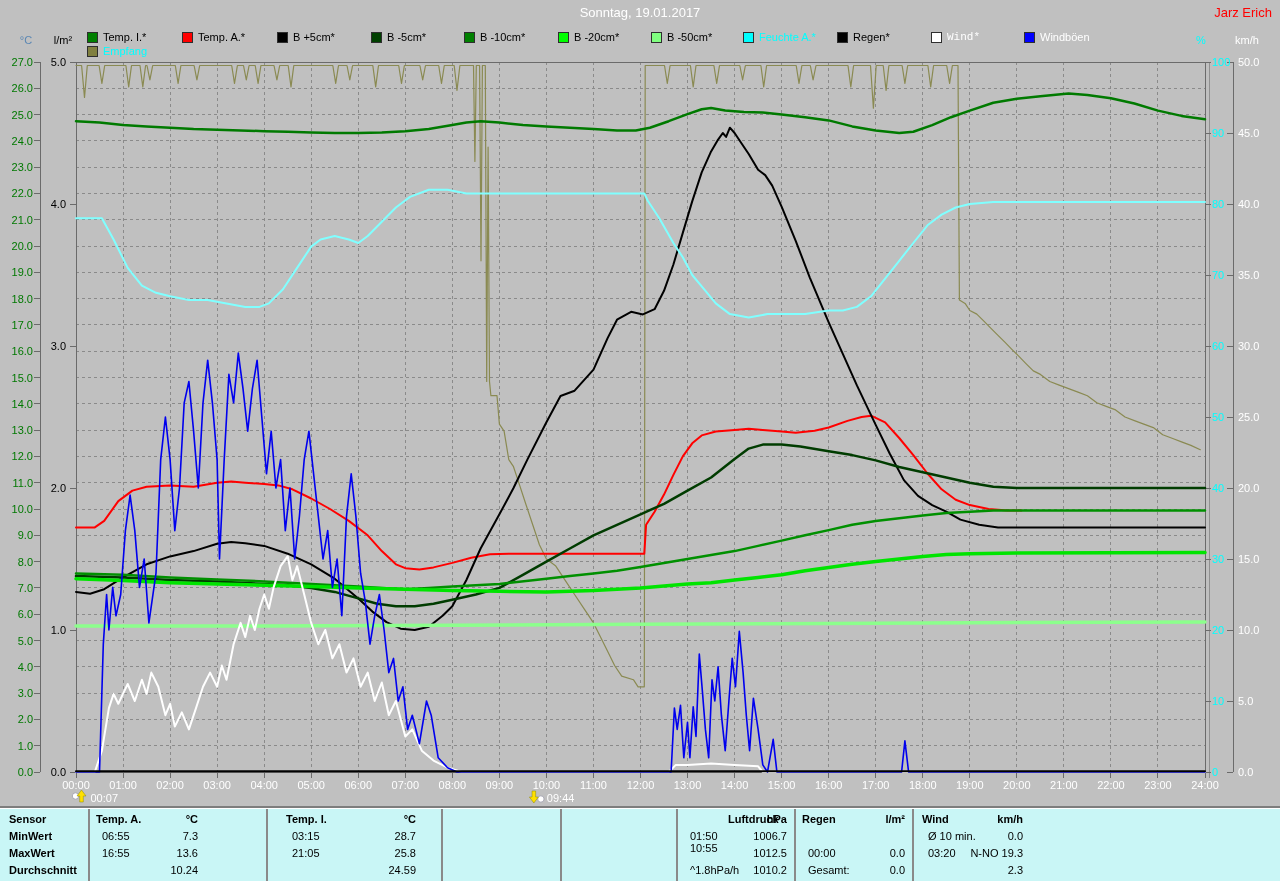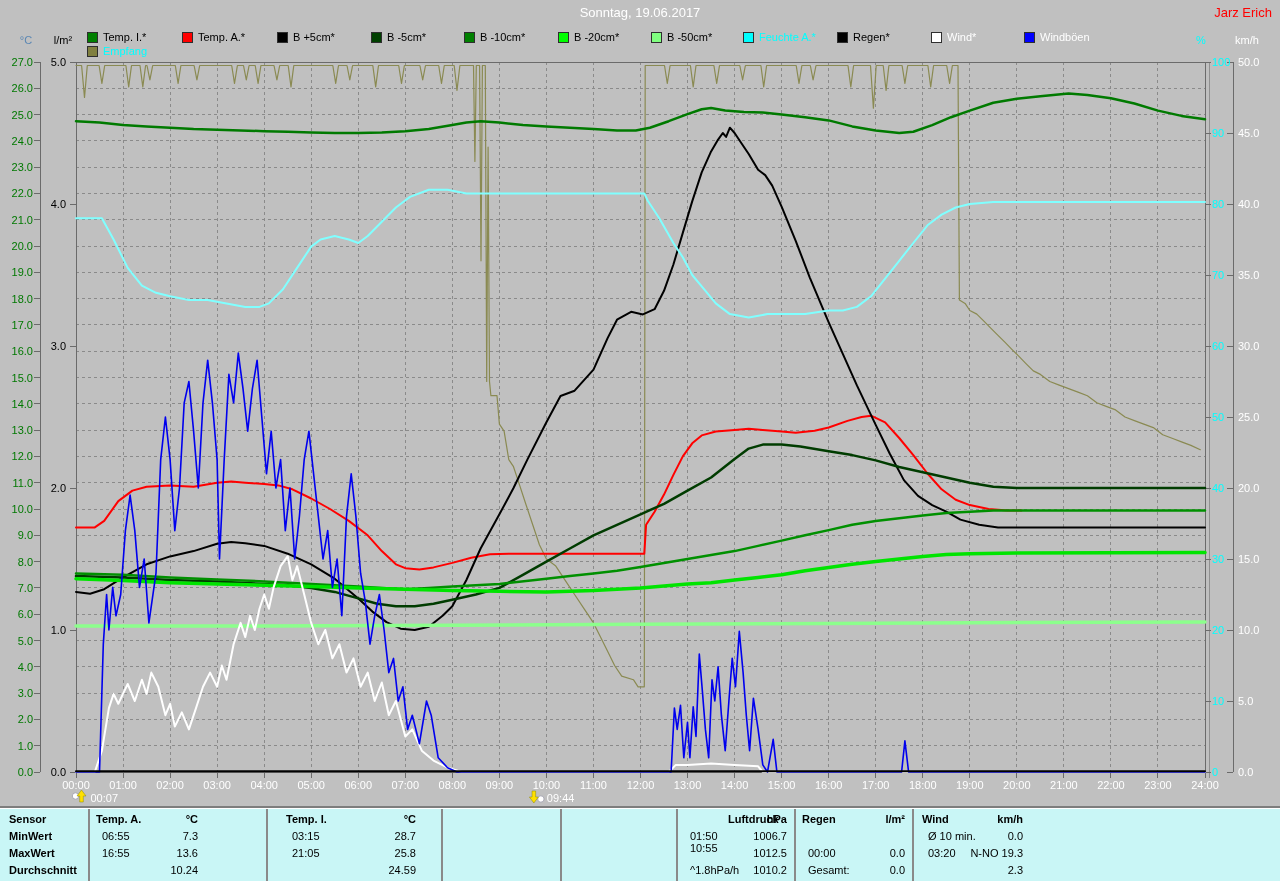--- a/index.html
+++ b/index.html
@@ -15,21 +15,21 @@
          border-top:2px solid #7d7d7d;box-shadow:inset 0 1px 0 #ffffff, inset 0 -1px 0 #ffffff;}
   .divider{position:absolute;top:1px;bottom:0;width:2px;background:#8a8a8a;}
   .cell{position:absolute;white-space:nowrap;color:#000;line-height:13px;}
   .cell.b{font-weight:bold;}
   .cell.r{text-align:right;}
 </style>
 </head>
 <body>
 
 <div class="screen">
-  <div class="title">Sonntag, 19.06.2017</div>
+  <div class="title">Sonntag, 19.01.2017</div>
   <div class="author">Jarz Erich</div>
   <div id="legend">
       <div class="legend-item" style="left: 87px; top: 31px;">
         <span class="sq" style="background: rgb(0, 128, 0);"></span>
         <span style="color: rgb(0, 0, 0);">Temp. I.*</span>
       </div>
       <div class="legend-item" style="left: 182px; top: 31px;">
         <span class="sq" style="background: rgb(255, 0, 0);"></span>
         <span style="color: rgb(0, 0, 0);">Temp. A.*</span>
       </div>
@@ -56,21 +56,21 @@
       <div class="legend-item" style="left: 743px; top: 31px;">
         <span class="sq" style="background: rgb(0, 255, 255);"></span>
         <span style="color: rgb(0, 255, 255);">Feuchte A.*</span>
       </div>
       <div class="legend-item" style="left: 837px; top: 31px;">
         <span class="sq" style="background: rgb(0, 0, 0);"></span>
         <span style="color: rgb(0, 0, 0);">Regen*</span>
       </div>
       <div class="legend-item" style="left: 931px; top: 31px;">
         <span class="sq" style="background: rgb(255, 255, 255);"></span>
-        <span style="color: rgb(255, 255, 255);">Wind*</span>
+        <span style="color: rgb(255, 255, 255); font-family: Liberation Mono, monospace;">Wind*</span>
       </div>
       <div class="legend-item" style="left: 1024px; top: 31px;">
         <span class="sq" style="background: rgb(0, 0, 255);"></span>
         <span style="color: rgb(255, 255, 255);">Windböen</span>
       </div>
       <div class="legend-item" style="left: 87px; top: 45px;">
         <span class="sq" style="background: rgb(128, 128, 64);"></span>
         <span style="color: rgb(0, 255, 255);">Empfang</span>
       </div>
     </div>

